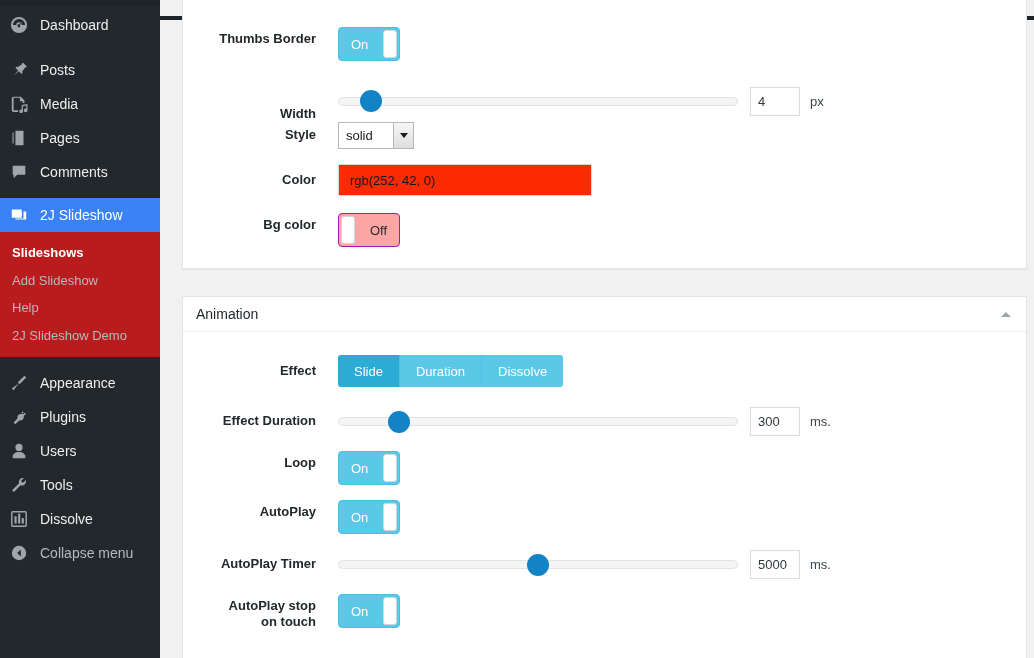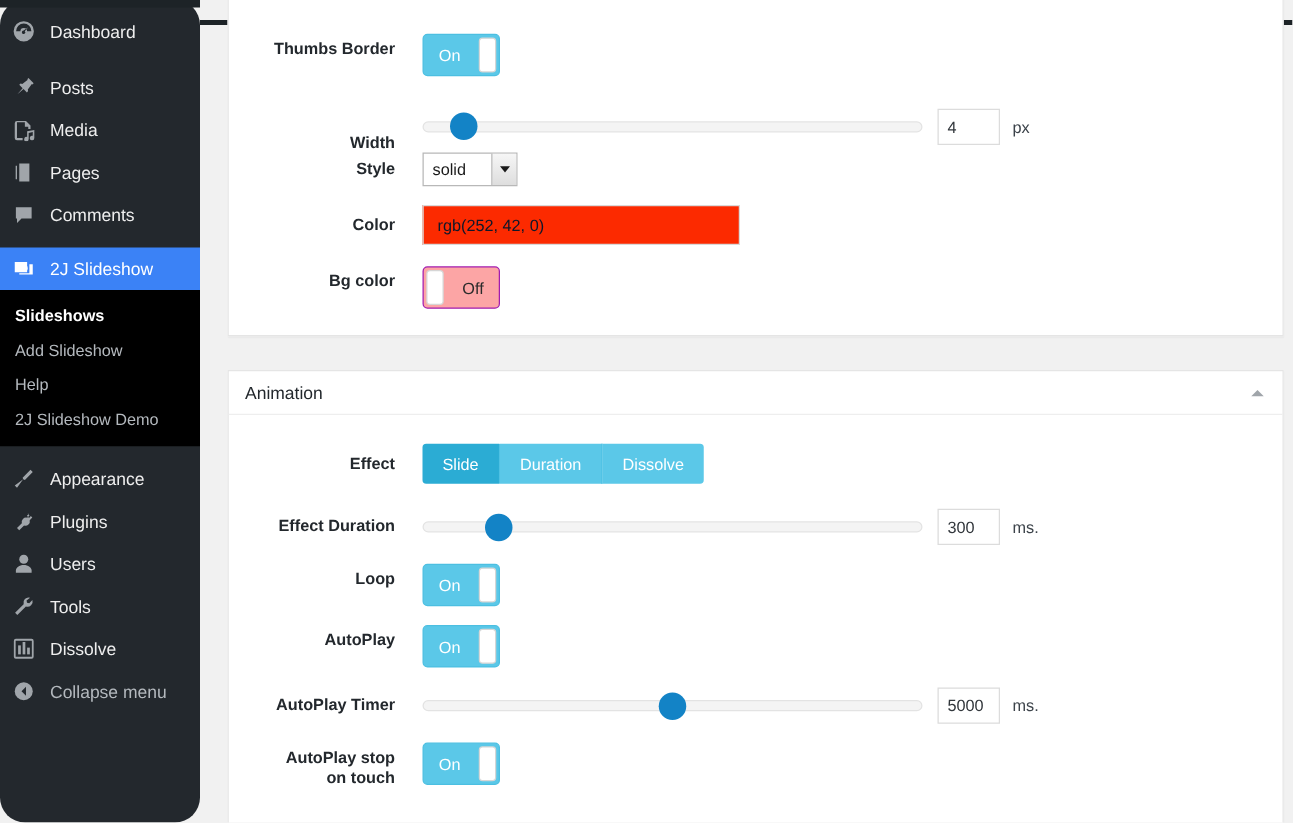--- a/index.html
+++ b/index.html
@@ -9,21 +9,20 @@
     font-family: "Liberation Sans", sans-serif;
     background: #f1f1f1;
   }
   #root { position: relative; width: 1034px; height: 658px; }
 
   
   #sidebar {
     position: absolute; left: 0; top: 0;
     width: 160px; height: 658px;
     background: #23282d;
-    border-radius: 20px;
   }
   .adminbar-strip {
     height: 6px; background: #1d2327; width: 160px;
   }
   .menu-item {
     position: relative;
     display: flex; align-items: center;
     height: 34px;
     padding-left: 10px;
     color: #b4b9be;
@@ -47,21 +46,21 @@
     content: "";
     position: absolute; right: -8px; top: 50%;
     margin-top: -8px;
     border-style: solid;
     border-width: 8px 0 8px 8px;
     border-color: transparent transparent transparent #0073aa;
   }
   .menu-gap { height: 9px; }
 
   #submenu {
-    background: #000000;
+    background: #b91c1c;
     padding: 7px 0 8px 0;
   }
   .submenu-item {
     display: block;
     padding: 5px 0 5px 12px;
     font-size: 13px;
     color: #b4b9be;
     line-height: 1.35;
     cursor: pointer;
   }

